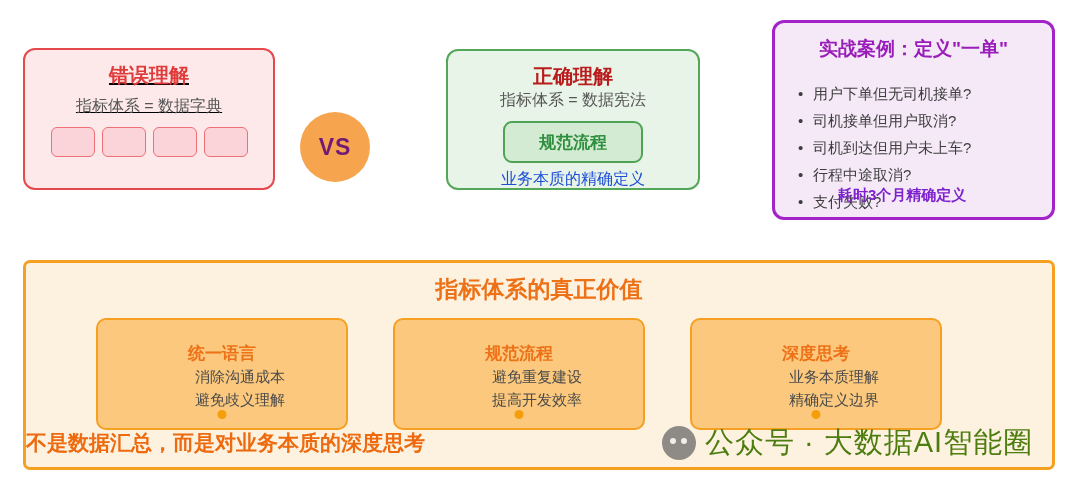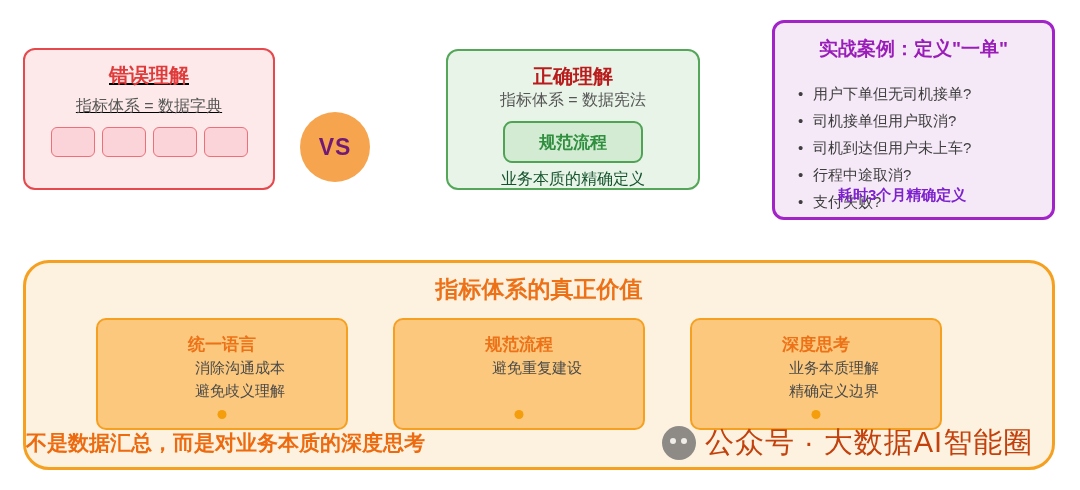--- a/index.html
+++ b/index.html
@@ -25,53 +25,53 @@
     display:flex; align-items:center; justify-content:center; letter-spacing:1px; }
 
   
   .panel-correct { left:446px; top:49px; width:254px; height:141px;
     background:#E8F4E8; border:2.5px solid #54A759; }
   .panel-correct .p-title { margin-top:12px; font-size:20px; font-weight:bold; color:#b91c1c; }
   .panel-correct .p-sub { font-size:16px; color:#565656; }
   .badge { margin:10px auto 0 auto; width:140px; height:42px; line-height:39px;
     background:#D2EBD2; border:2px solid #4FA355; border-radius:9px; box-sizing:border-box;
     font-size:17px; font-weight:bold; color:#2F8F3F; }
-  .panel-correct .p-cap { margin-top:6px; font-size:16px; color:#14532d; }
+  .panel-correct .p-cap { margin-top:6px; font-size:16px; color:#1d4ed8; }
 
   
   .panel-case { left:772px; top:20px; width:283px; height:200px; text-align:left;
     background:#F5E9F8; border:3px solid #A224C8; }
   .panel-case .p-title { text-align:center; margin-top:13px; font-size:19px; font-weight:bold; color:#9A1DB9; }
   .case-list { margin:18px 0 0 0; padding:0 0 0 38px; list-style:none; }
   .case-list li { position:relative; font-size:15px; color:#3E3E3E; line-height:27px; }
   .case-list li::before { content:"\2022"; position:absolute; left:-15px; color:#3E3E3E; }
   .case-note { position:absolute; left:63px; top:163px; font-size:15px; font-weight:bold; color:#7E22CE; white-space:nowrap; }
 
   
-  .panel-value { left:23px; top:260px; width:1032px; height:210px; border-radius:26px;
+  .panel-value { left:23px; top:260px; width:1032px; height:210px; border-radius:7px;
     background:#FDF2E0; border:3px solid #F5A020; overflow:visible; }
   .panel-value .p-title { margin-top:11px; font-size:23px; font-weight:bold; color:#ED7117; }
   .cards { position:absolute; left:70px; top:55px; display:flex; gap:45px; }
   .card { position:relative; width:252px; height:112px; box-sizing:border-box;
     background:#FBC87D; border:2px solid #F5A020; border-radius:10px; text-align:center; }
-  .card-title { margin-top:13px; font-size:17px; font-weight:bold; color:#ED7117; }
+  .card-title { margin-top:22px; font-size:17px; font-weight:bold; color:#ED7117; }
   .card-line { font-size:15px; color:#4A4A4A; line-height:23px;padding-left:36px; }
   .card-line:first-of-type { margin-top:7px; }
   .card-dot { position:absolute; bottom:9px; left:50%; transform:translateX(-50%);
     width:9px; height:9px; border-radius:50%; background:#F59E0B; }
   .statement { position:absolute; left:0; right:0; bottom:10px; text-align:left;
     font-size:21px; font-weight:bold; color:#ED6A0E; z-index:6; }
 
   
   .watermark { position:absolute; left:662px; top:423px; display:flex; align-items:center; z-index:5; }
   .wm-icon { position:relative; width:34px; height:34px; border-radius:50%;
     background:#6F6F6F; opacity:0.78; flex:0 0 auto; }
   .wm-icon .eye { position:absolute; width:6px; height:6px; border-radius:50%; background:#EDEDED; top:12px; }
   .wm-icon .eye.l { left:8px; } .wm-icon .eye.r { left:19px; }
-  .wm-text { margin-left:9px; font-size:29px; color:#c2410c; letter-spacing:1px; white-space:nowrap; }
+  .wm-text { margin-left:9px; font-size:29px; color:#4d7c0f; letter-spacing:1px; white-space:nowrap; }
 </style>
 </head>
 <body>
 
 <div class="canvas">
 
   <div class="panel panel-wrong">
     <div class="p-title">错误理解</div>
     <div class="p-sub">指标体系 = 数据字典</div>
     <div class="boxes">
@@ -108,20 +108,21 @@
     <div class="cards">
       <div class="card">
         <div class="card-title">统一语言</div>
         <div class="card-line">消除沟通成本</div>
         <div class="card-line">避免歧义理解</div>
         <div class="card-dot"></div>
       </div>
       <div class="card">
         <div class="card-title">规范流程</div>
         <div class="card-line">避免重复建设</div>
+        <div class="card-line">提高开发效率</div>
         <div class="card-dot"></div>
       </div>
       <div class="card">
         <div class="card-title">深度思考</div>
         <div class="card-line">业务本质理解</div>
         <div class="card-line">精确定义边界</div>
         <div class="card-dot"></div>
       </div>
     </div>
     <div class="statement">不是数据汇总，而是对业务本质的深度思考</div>

